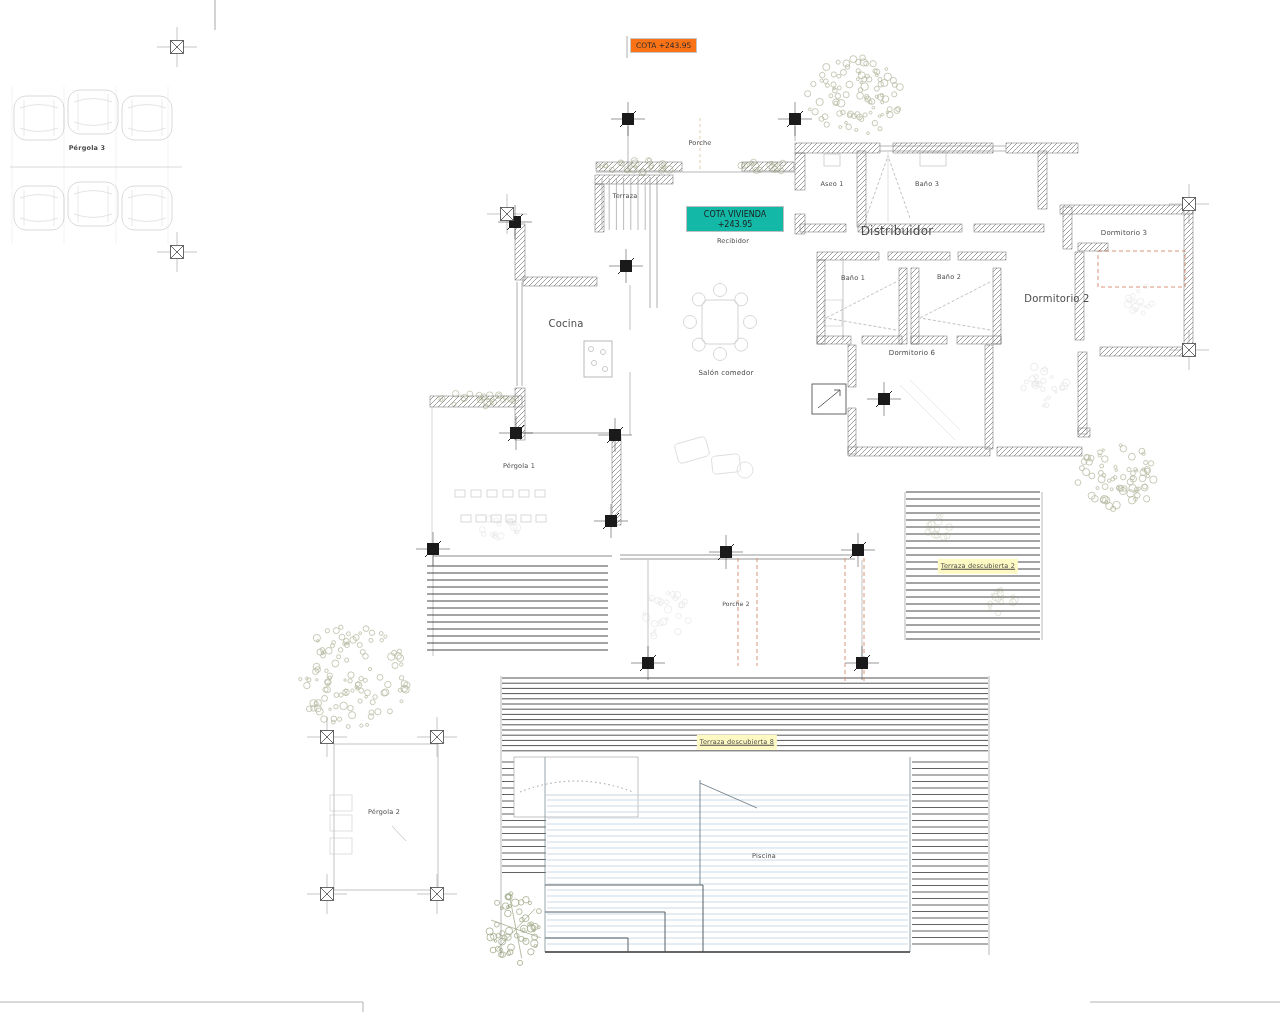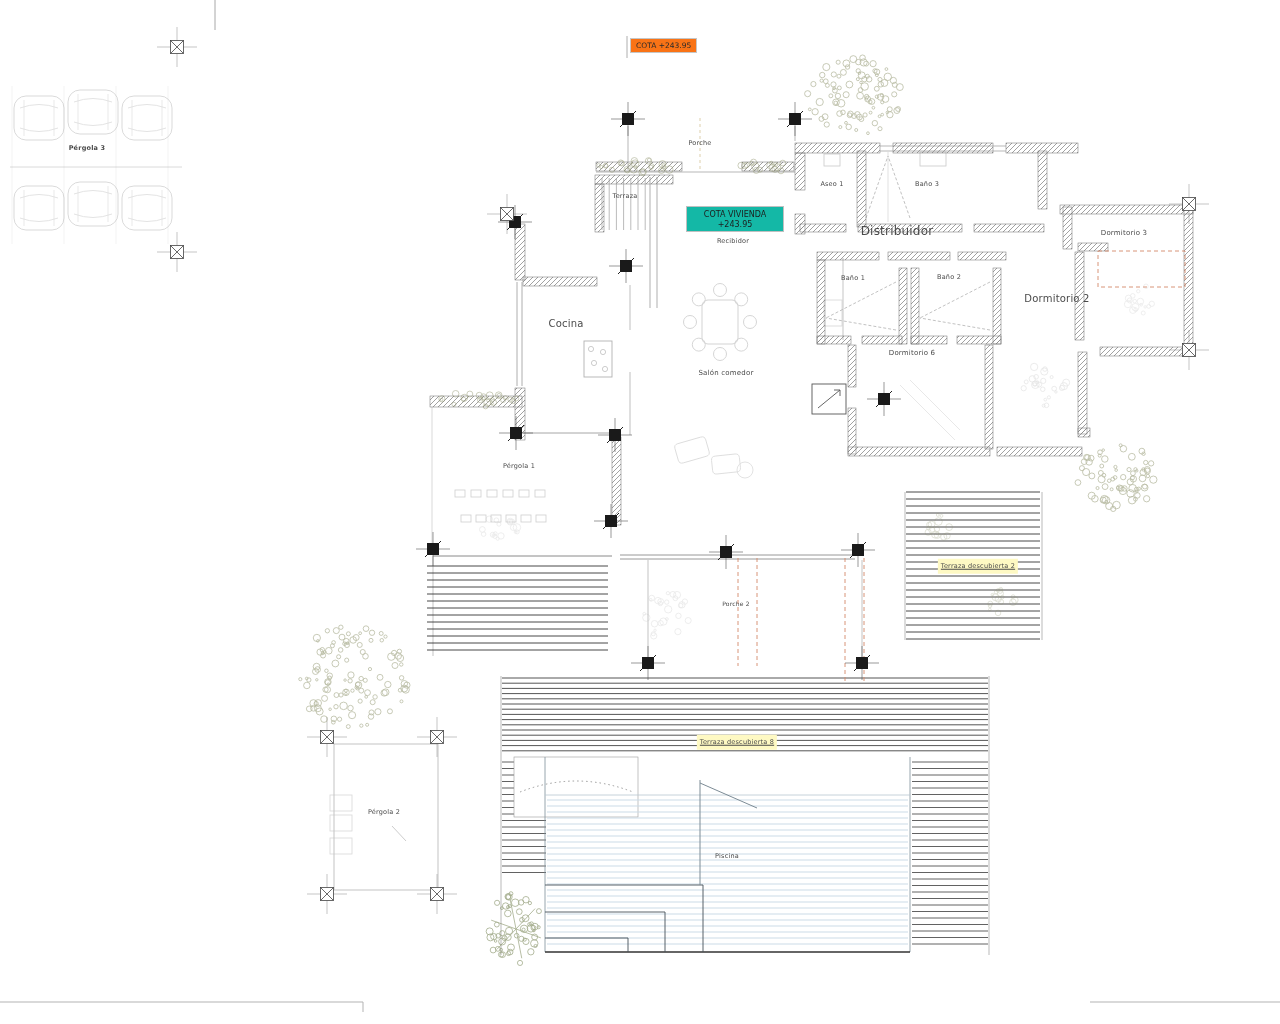--- a/index.html
+++ b/index.html
@@ -1093,16 +1093,16 @@
     <div class="lbl" style="left: 853px; top: 278px; font-size: 6.5px;">Baño 1</div>
     <div class="lbl" style="left: 949px; top: 277px; font-size: 6.5px;">Baño 2</div>
     <div class="lbl" style="left: 1057px; top: 299px; font-size: 10px;">Dormitorio 2</div>
     <div class="lbl" style="left: 912px; top: 353px; font-size: 7px;">Dormitorio 6</div>
     <div class="lbl" style="left: 566px; top: 324px; font-size: 10px;">Cocina</div>
     <div class="lbl" style="left: 726px; top: 373px; font-size: 7px;">Salón comedor</div>
     <div class="lbl" style="left: 519px; top: 466px; font-size: 6.5px;">Pérgola 1</div>
     <div class="lbl chip" style="left: 978px; top: 566px; font-size: 6.5px;">Terraza descubierta 2</div>
     <div class="lbl" style="left: 736px; top: 604px; font-size: 6px;">Porche 2</div>
     <div class="lbl chip" style="left: 737px; top: 742px; font-size: 6.5px;">Terraza descubierta 8</div>
-    <div class="lbl" style="left: 727px; top: 856px; font-size: 6.5px;">Piscina</div>
+    <div class="lbl" style="left: 764px; top: 856px; font-size: 6.5px;">Piscina</div>
     <div class="lbl" style="left: 384px; top: 812px; font-size: 6.5px;">Pérgola 2</div>
     <div class="lbl" style="left: 87px; top: 148px; font-size: 6.5px; font-weight: bold;">Pérgola 3</div>
   </div>
 
 </body></html>

